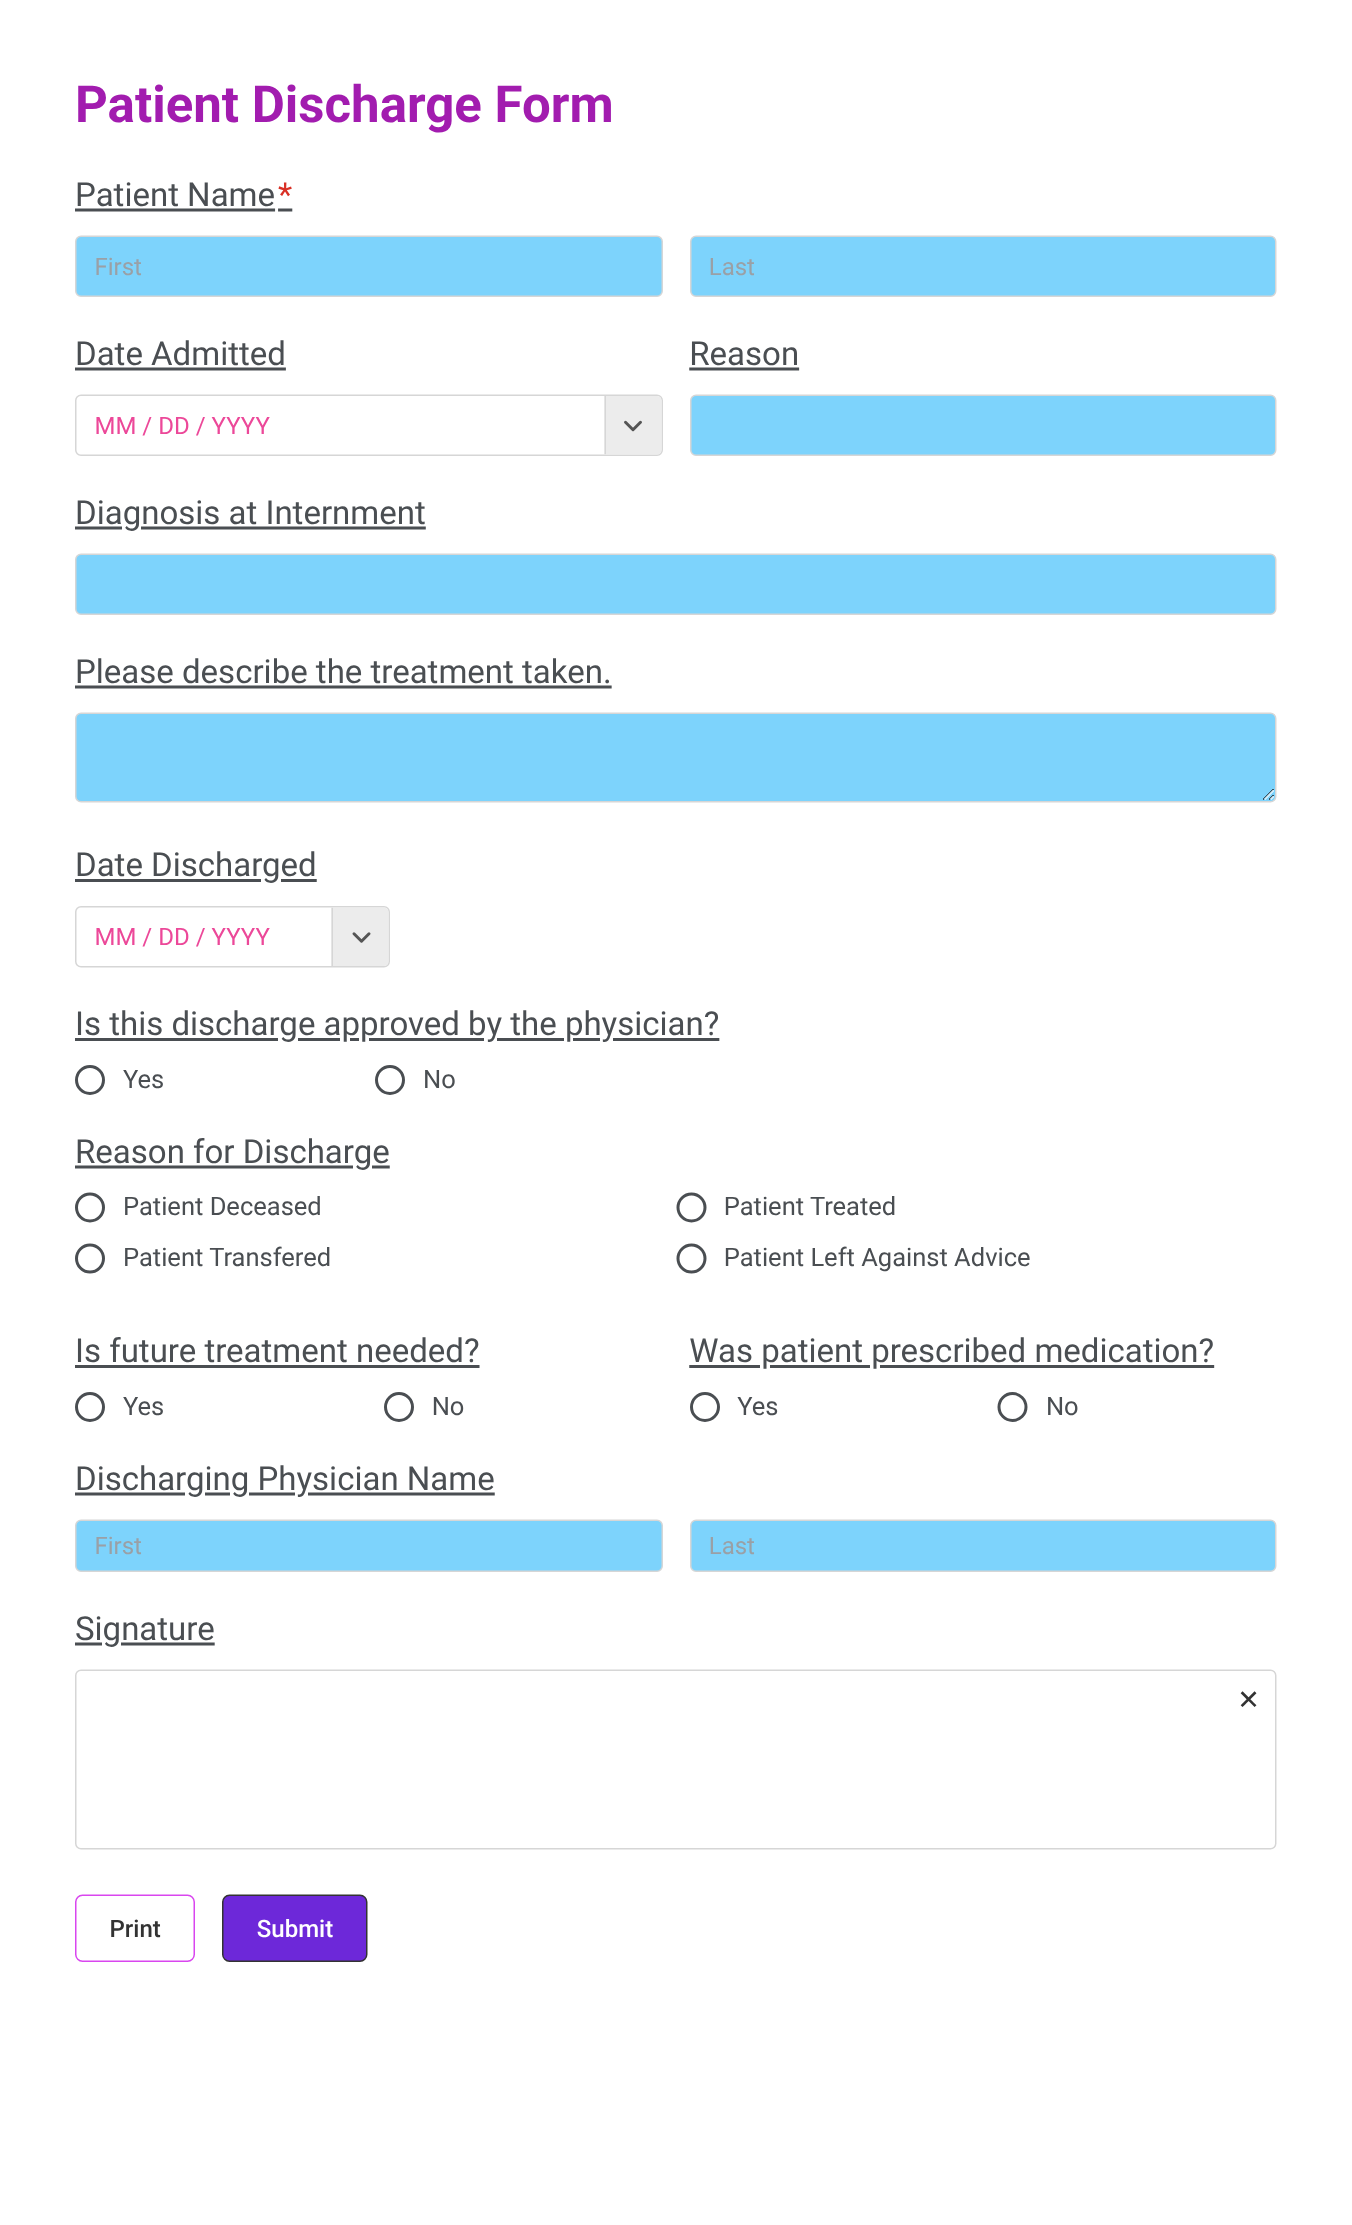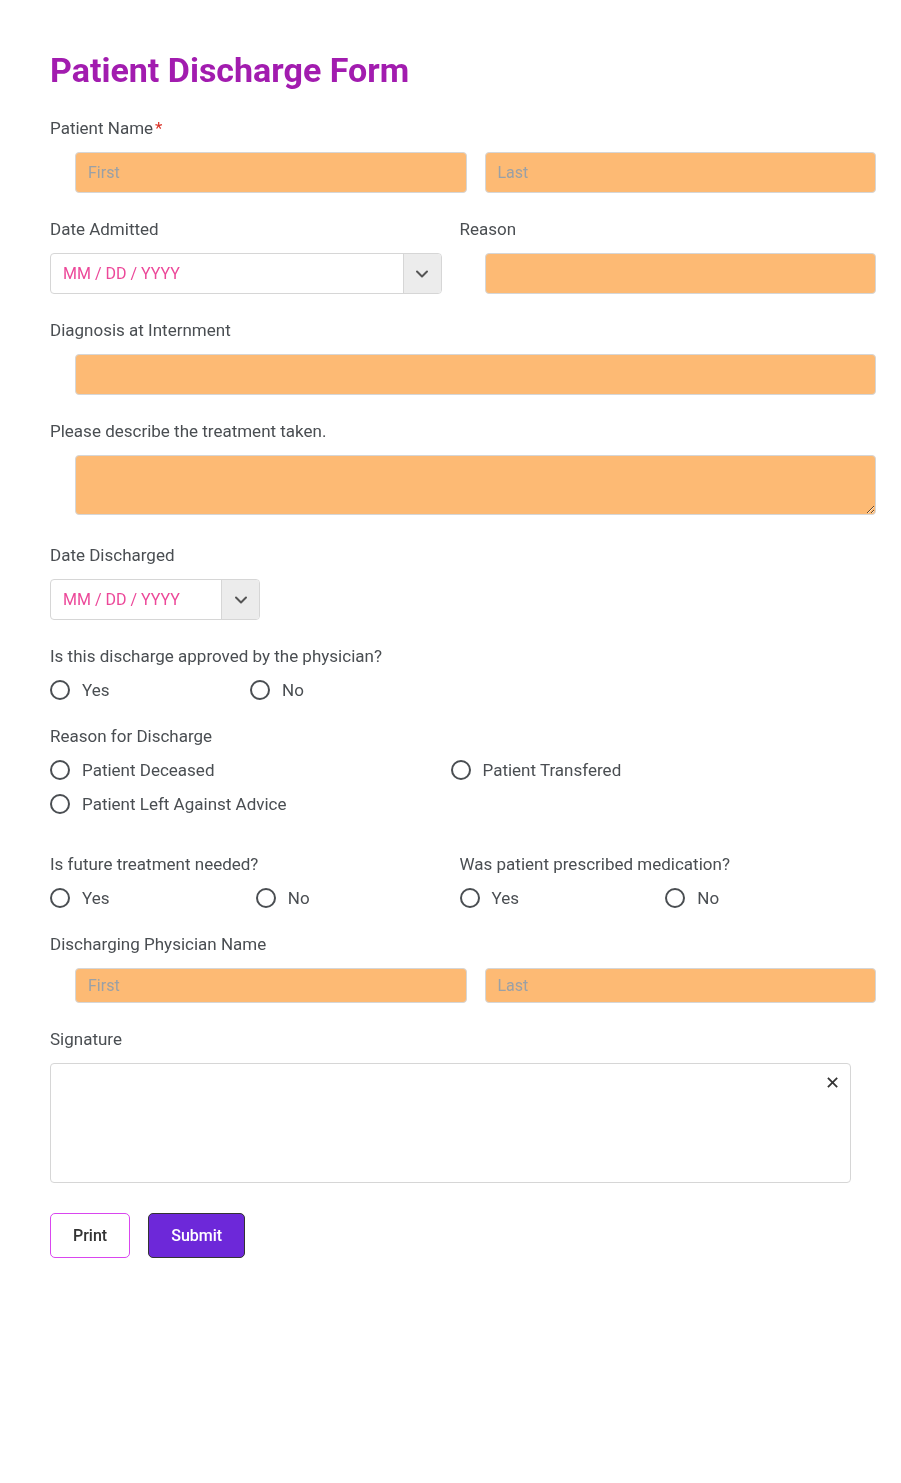--- a/index.html
+++ b/index.html
@@ -20,36 +20,36 @@
       display: flex;
       gap: 18px;
       margin-bottom: 26px;
     }
     .form-col {
       flex: 1;
       display: flex;
       flex-direction: column;
     }
     label.field-label {
-      font-size: 17px;
+      font-size: 22px;
       color: #4a4e52;
       margin-bottom: 14px;
       display: block;
+      text-decoration: underline;
     }
     .required { color: #d93025; margin-left: 2px; }
     input[type="text"], .date-input, textarea {
       width: 100%;
       border: 1px solid #d6d6d6;
       border-radius: 4px;
       font-size: 16px;
       color: #555;
-      background: #fdba74;
+      background: #7dd3fc;
       padding: 10px 12px;
       font-family: inherit;
-      margin-left: 25px;
     }
     input[type="text"]::placeholder { color: #9aa0a6; }
     .date-wrap {
       display: flex;
       align-items: stretch;
       border: 1px solid #d6d6d6;
       border-radius: 4px;
       overflow: hidden;
       width: 100%;
     }
@@ -207,20 +207,24 @@
 
 <div class="section">
   <label class="field-label">Reason for Discharge</label>
   <div class="radio-grid">
     <div class="radio-item">
       <span class="radio-circle"></span>
       <span class="r-label">Patient Deceased</span>
     </div>
     <div class="radio-item">
       <span class="radio-circle"></span>
+      <span class="r-label">Patient Treated</span>
+    </div>
+    <div class="radio-item">
+      <span class="radio-circle"></span>
       <span class="r-label">Patient Transfered</span>
     </div>
     <div class="radio-item">
       <span class="radio-circle"></span>
       <span class="r-label">Patient Left Against Advice</span>
     </div>
   </div>
 </div>
 
 <div class="two-radio-cols section">

